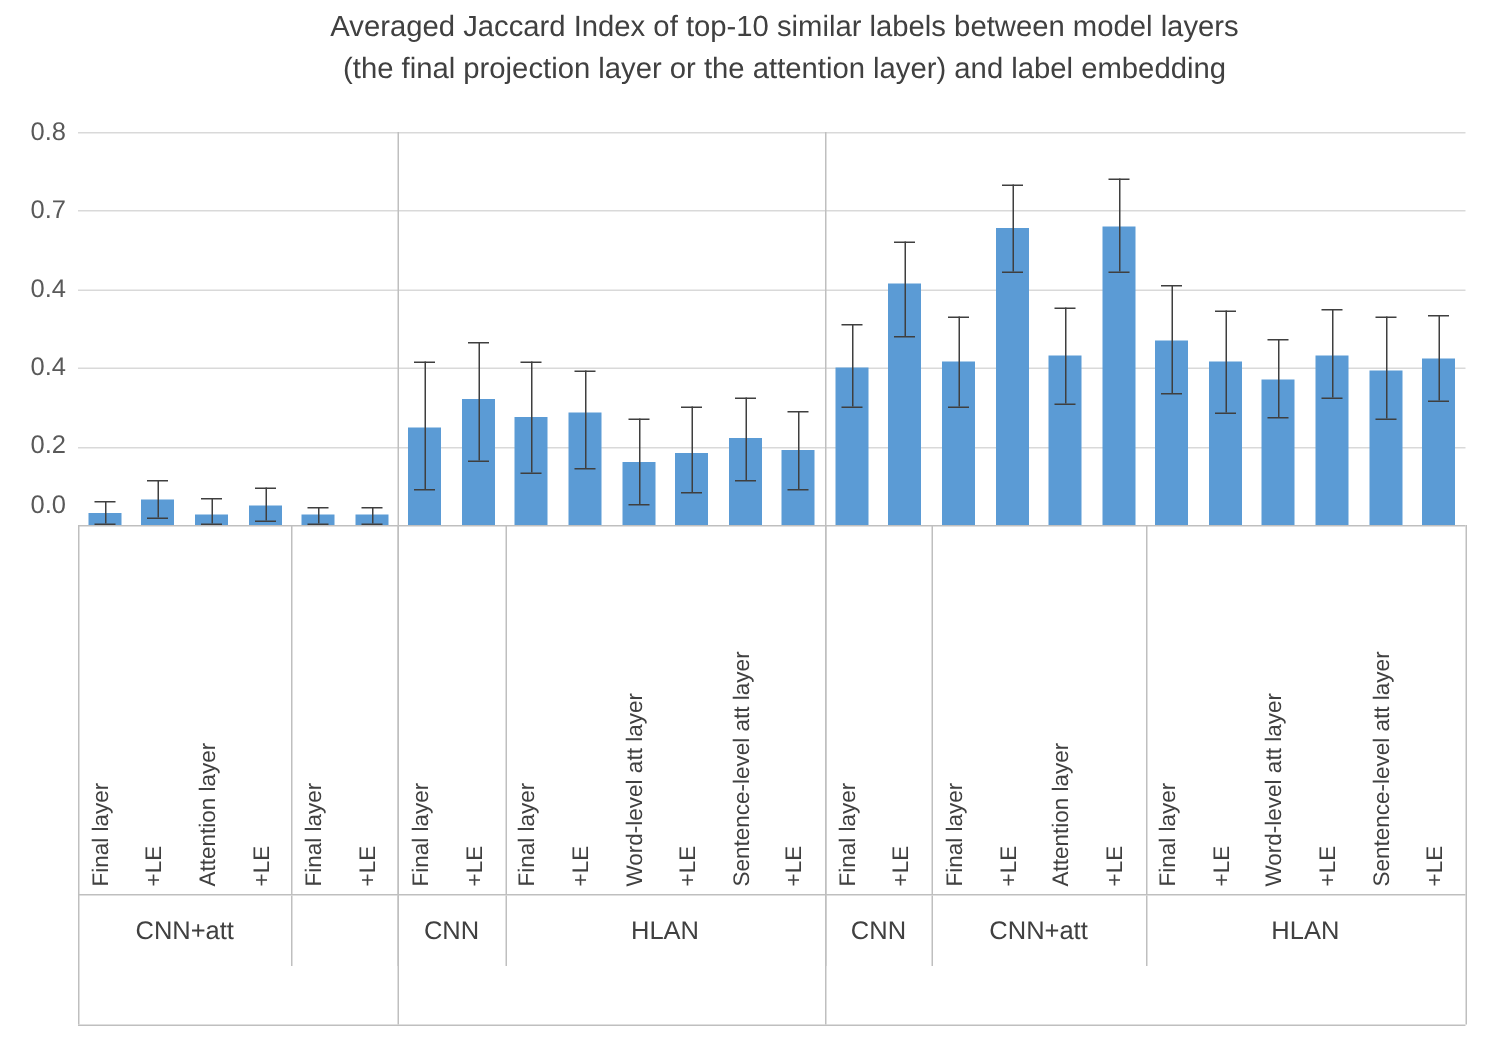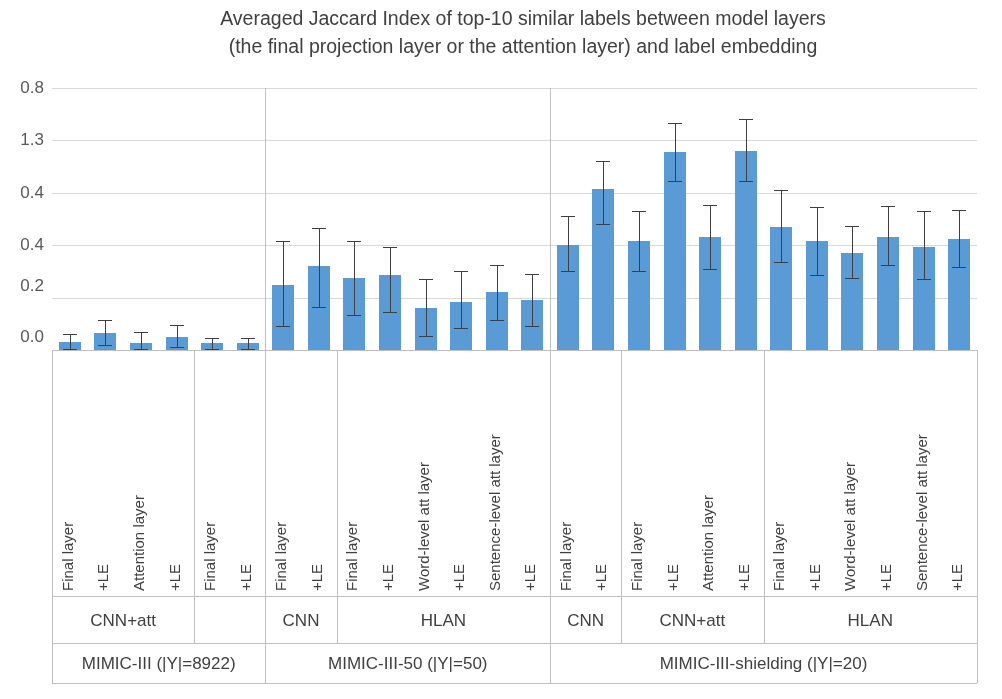--- a/index.html
+++ b/index.html
@@ -151,27 +151,27 @@
 
   <div class="chart-title">
     <div>Averaged Jaccard Index of top-10 similar labels between model layers</div>
     <div>(the final projection layer or the attention layer) and label embedding</div>
   </div>
 
   <div class="plot-area" id="plot-area">
       <div class="axis-line" style="top: 262px;"></div>
       <div class="ytick" style="top: 249px; left: -52px;">0.0</div>
       <div class="gridline" style="top: 209.6px;"></div>
-      <div class="ytick" style="top: 198px; left: -52px;">0.2</div>
+      <div class="ytick" style="top: 209px; left: -52px;">0.2</div>
       <div class="gridline" style="top: 157.2px;"></div>
       <div class="ytick" style="top: 157.2px; left: -52px;">0.4</div>
       <div class="gridline" style="top: 104.8px;"></div>
       <div class="ytick" style="top: 104.8px; left: -52px;">0.4</div>
       <div class="gridline" style="top: 52.4px;"></div>
-      <div class="ytick" style="top: 52.4px; left: -52px;">1.3</div>
+      <div class="ytick" style="top: 52.4px; left: -52px;">0.7</div>
       <div class="gridline" style="top: 0px;"></div>
       <div class="ytick" style="top: 0px; left: -52px;">0.8</div>
     </div>
   <div class="bars" id="bars-layer">
       <div class="bar" style="left: 6.78846px; width: 22px; height: 7.86px;"></div>
       <div class="errbar" style="left: 17.7885px; top: 246.28px; height: 14.41px;"></div>
       <div class="errcap" style="left: 10.7885px; top: 246.28px; width: 14px;"></div>
       <div class="errcap" style="left: 10.7885px; top: 260.69px; width: 14px;"></div>
       <div class="bar" style="left: 42.3654px; width: 22px; height: 17.03px;"></div>
       <div class="errbar" style="left: 53.3654px; top: 231.87px; height: 24.89px;"></div>
@@ -310,27 +310,20 @@
       <div class="band-sep" style="left: 213.462px;"></div>
       <div class="band-cell" style="left: 284.615px; width: 213.462px;">HLAN</div>
       <div class="band-sep" style="left: 284.615px;"></div>
       <div class="band-cell" style="left: 498.077px; width: 71.1538px;">CNN</div>
       <div class="band-sep" style="left: 498.077px;"></div>
       <div class="band-cell" style="left: 569.231px; width: 142.308px;">CNN+att</div>
       <div class="band-sep" style="left: 569.231px;"></div>
       <div class="band-cell" style="left: 711.538px; width: 213.462px;">HLAN</div>
       <div class="band-sep" style="left: 711.538px;"></div>
     </div>
-  <div class="band band-dataset" id="band-dataset">
-      <div class="band-cell" style="left: 0px; width: 213.462px;">MIMIC-III (|Y|=8922)</div>
-      <div class="band-cell" style="left: 213.462px; width: 284.615px;">MIMIC-III-50 (|Y|=50)</div>
-      <div class="band-sep" style="left: 213.462px;"></div>
-      <div class="band-cell" style="left: 498.077px; width: 426.923px;">MIMIC-III-shielding (|Y|=20)</div>
-      <div class="band-sep" style="left: 498.077px;"></div>
-    </div>
 
   <div id="seps">
       <div class="minor-sep" style="left: 194.308px; top: 350px; height: 246px;"></div>
       <div class="minor-sep" style="left: 265.462px; top: 350px; height: 246px;"></div>
       <div class="minor-sep" style="left: 336.615px; top: 350px; height: 246px;"></div>
       <div class="minor-sep" style="left: 550.077px; top: 350px; height: 246px;"></div>
       <div class="minor-sep" style="left: 621.231px; top: 350px; height: 246px;"></div>
       <div class="minor-sep" style="left: 763.538px; top: 350px; height: 246px;"></div>
       <div class="major-sep" style="left: 265.462px; top: 88px; height: 595px;"></div>
       <div class="major-sep" style="left: 550.077px; top: 88px; height: 595px;"></div>

